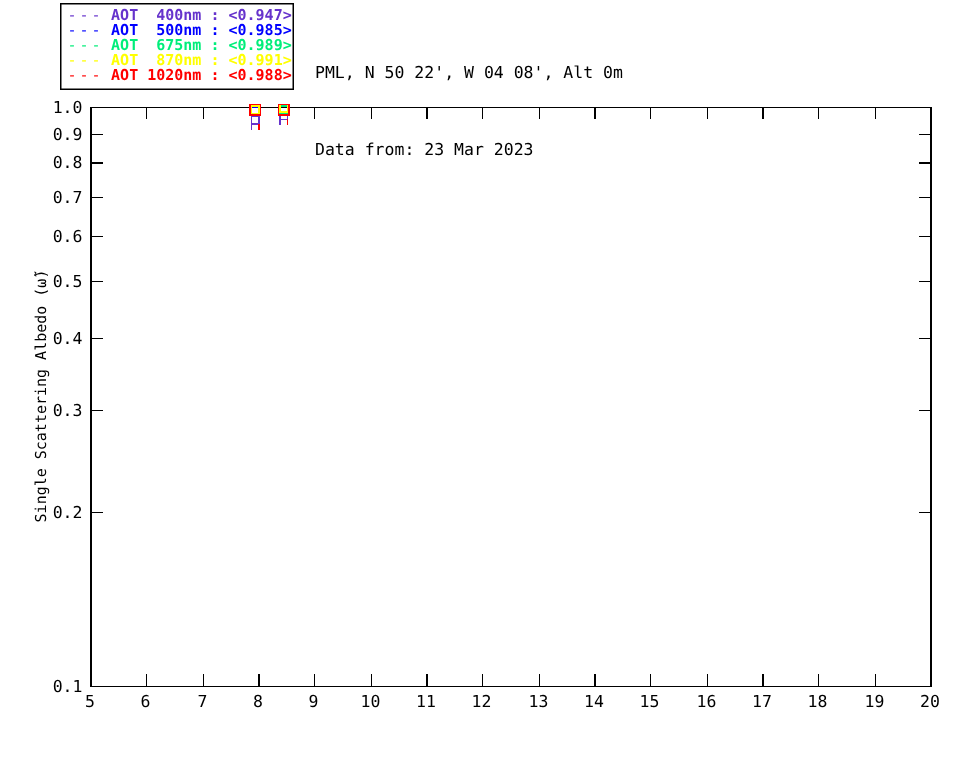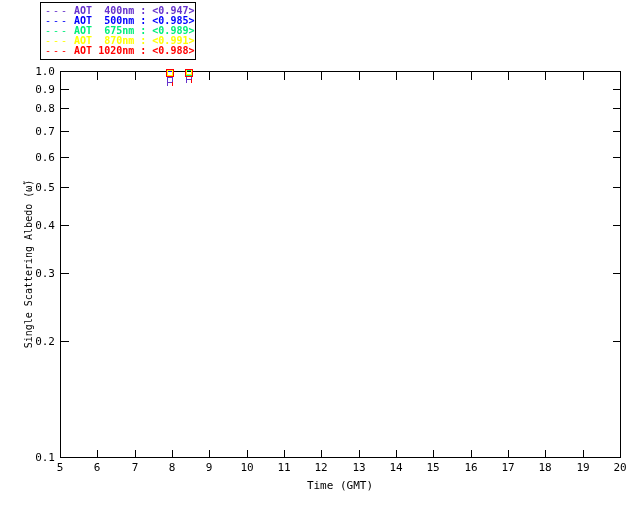--- a/index.html
+++ b/index.html
@@ -126,18 +126,19 @@
       <rect x="185.5" y="69.5" width="7" height="7" fill="none" stroke="#FF0000" stroke-width="1"></rect>
       <line x1="167.5" y1="82.48332191542451" x2="167.5" y2="86.48332191542451" stroke="#6633CC" stroke-width="1"></line>
       <line x1="172.5" y1="82.48332191542451" x2="172.5" y2="86.48332191542451" stroke="#FF0000" stroke-width="1"></line>
       <line x1="186.5" y1="79.4944221934042" x2="186.5" y2="83.4944221934042" stroke="#6633CC" stroke-width="1"></line>
       <line x1="191.5" y1="79.4944221934042" x2="191.5" y2="83.4944221934042" stroke="#FF0000" stroke-width="1"></line>
     </svg>
 
   <div class="legend"><div class="lrow"><span class="ldash" style="color: rgb(102, 51, 204);">---</span><span class="ltext" style="color: rgb(102, 51, 204);">AOT  400nm : &lt;0.947&gt;</span></div><div class="lrow"><span class="ldash" style="color: rgb(0, 0, 255);">---</span><span class="ltext" style="color: rgb(0, 0, 255);">AOT  500nm : &lt;0.985&gt;</span></div><div class="lrow"><span class="ldash" style="color: rgb(0, 238, 122);">---</span><span class="ltext" style="color: rgb(0, 238, 122);">AOT  675nm : &lt;0.989&gt;</span></div><div class="lrow"><span class="ldash" style="color: rgb(255, 255, 0);">---</span><span class="ltext" style="color: rgb(255, 255, 0);">AOT  870nm : &lt;0.991&gt;</span></div><div class="lrow"><span class="ldash" style="color: rgb(255, 0, 0);">---</span><span class="ltext" style="color: rgb(255, 0, 0);">AOT 1020nm : &lt;0.988&gt;</span></div></div>
 
   <div class="header">
+    <div>PML, N 50 22', W 04 08', Alt 0m</div>
+    <div>Data from: 23 Mar 2023</div>
   </div>
 
-  <div class="xlabel">Time (GMT)</div>
   <div class="ylabel">Single Scattering Albedo (ω̃)</div>
 
 </div>
 
 </body></html>

